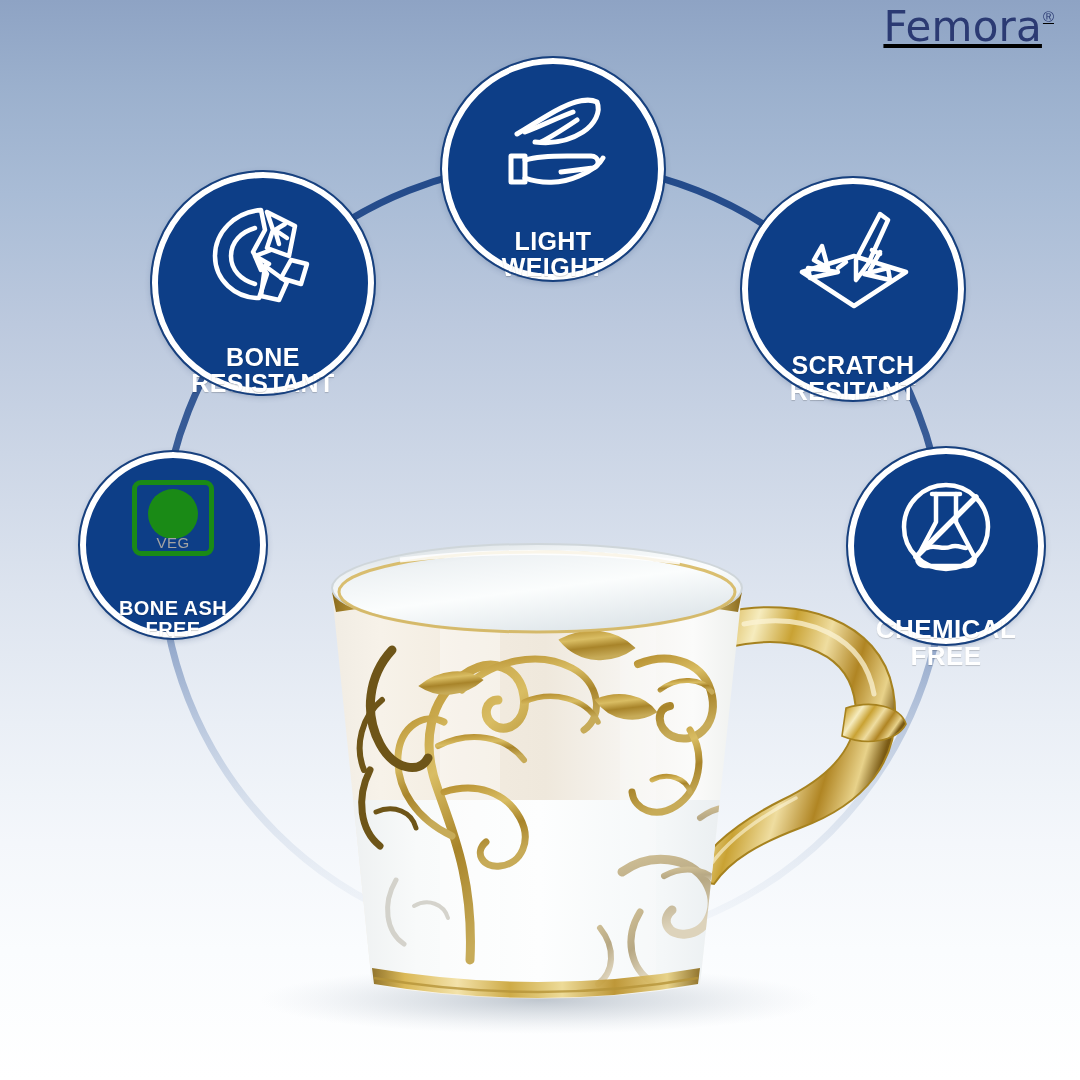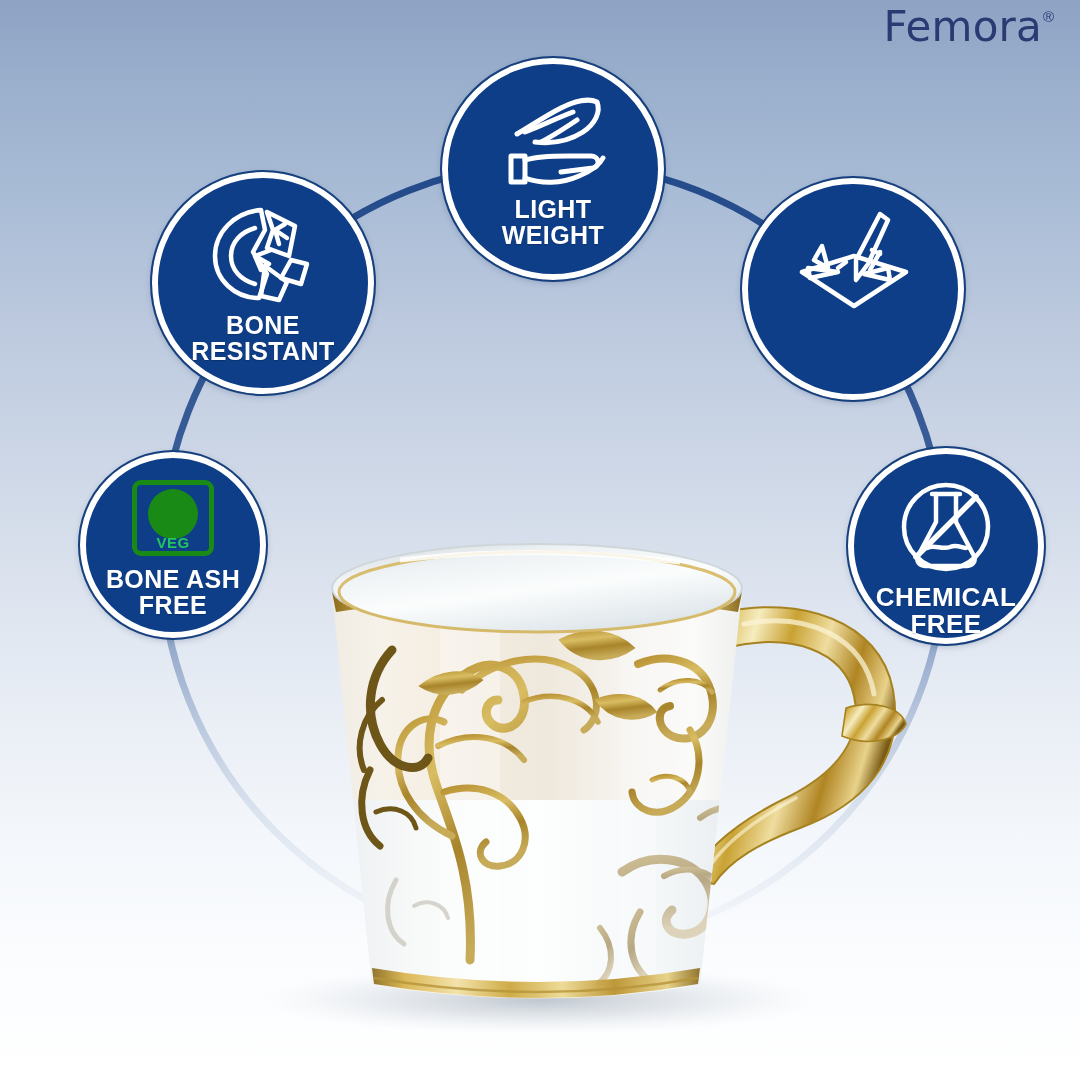--- a/index.html
+++ b/index.html
@@ -33,20 +33,21 @@
   }
 
   
   #brand {
     position: absolute;
     top: 6px;
     right: 26px;
     display: flex;
     align-items: flex-start;
     user-select: none;
+    text-decoration: underline;
   }
   #brand .wordmark {
     font-size: 42px;
     letter-spacing: 0.2px;
     color: #2b3a73;
     font-weight: 400;
     line-height: 1;
     font-family: "DejaVu Sans", sans-serif;
   }
   #brand .regmark {
@@ -83,20 +84,21 @@
     border-radius: 50%;
     background: #0d3e87;
     box-sizing: border-box;
     border: 6px solid #ffffff;
     outline: 2px solid #17407e;
     display: flex;
     flex-direction: column;
     align-items: center;
     justify-content: flex-start;
     box-shadow: 0 2px 7px rgba(20, 45, 95, 0.30);
+    gap: 32px;
   }
   .badge .icon-wrap {
     display: flex;
     align-items: center;
     justify-content: center;
     width: 100%;
   }
   .badge .badge-label {
     color: #ffffff;
     font-weight: bold;
@@ -123,21 +125,21 @@
   #badge-scratch-resistant {
     left: 742px; top: 178px; width: 222px; height: 222px;
     padding-top: 26px;
   }
   #badge-scratch-resistant .badge-label { font-size: 25px; margin-top: 8px; }
 
   #badge-bone-ash-free {
     left: 80px; top: 452px; width: 186px; height: 186px;
     padding-top: 22px;
   }
-  #badge-bone-ash-free .badge-label { font-size: 25px; margin-top: 10px; }
+  #badge-bone-ash-free .badge-label { font-size: 20px; margin-top: 10px; }
 
   #badge-chemical-free {
     left: 848px; top: 448px; width: 196px; height: 196px;
     padding-top: 24px;
   }
   #badge-chemical-free .badge-label { font-size: 26px; margin-top: 8px; }
 
   
   .veg-mark {
     position: relative;
@@ -158,22 +160,22 @@
     width: 50px; height: 50px;
     border-radius: 50%;
     background: #1a8a16;
   }
   .veg-text {
     position: absolute;
     left: 0; right: 0;
     bottom: 5px;
     text-align: center;
     font-size: 15px;
-    font-weight: bold;
-    color: #22c55e;
+    font-weight: normal;
+    color: #a3a3a3;
     letter-spacing: 0.5px;
   }
 </style>
 </head>
 <body>
 
 <div id="stage">
 
   <svg id="ring-svg" viewBox="0 0 1080 1080">
     <defs>
@@ -392,20 +394,22 @@
         <path d="M86 4 L 94 10 L 74 54 L 62 70 L 62 50 Z"></path>
         <path d="M78 40 L 86 44"></path>
 
         <path d="M28 36 L 34 58 L 20 50 Z"></path>
         <path d="M14 58 L 44 62 L 16 68 Z"></path>
         <path d="M52 52 L 44 58"></path>
         <path d="M94 58 L 70 64 L 96 70 Z"></path>
         <path d="M86 42 L 76 60"></path>
       </svg>
     </div>
+    <div class="badge-label">SCRATCH
+RESITANT</div>
   </div>
 
   <div class="badge" id="badge-bone-ash-free">
     <div class="icon-wrap">
       <div class="veg-mark">
         <div class="veg-box"></div>
         <div class="veg-dot"></div>
         <div class="veg-text">VEG</div>
       </div>
     </div>

